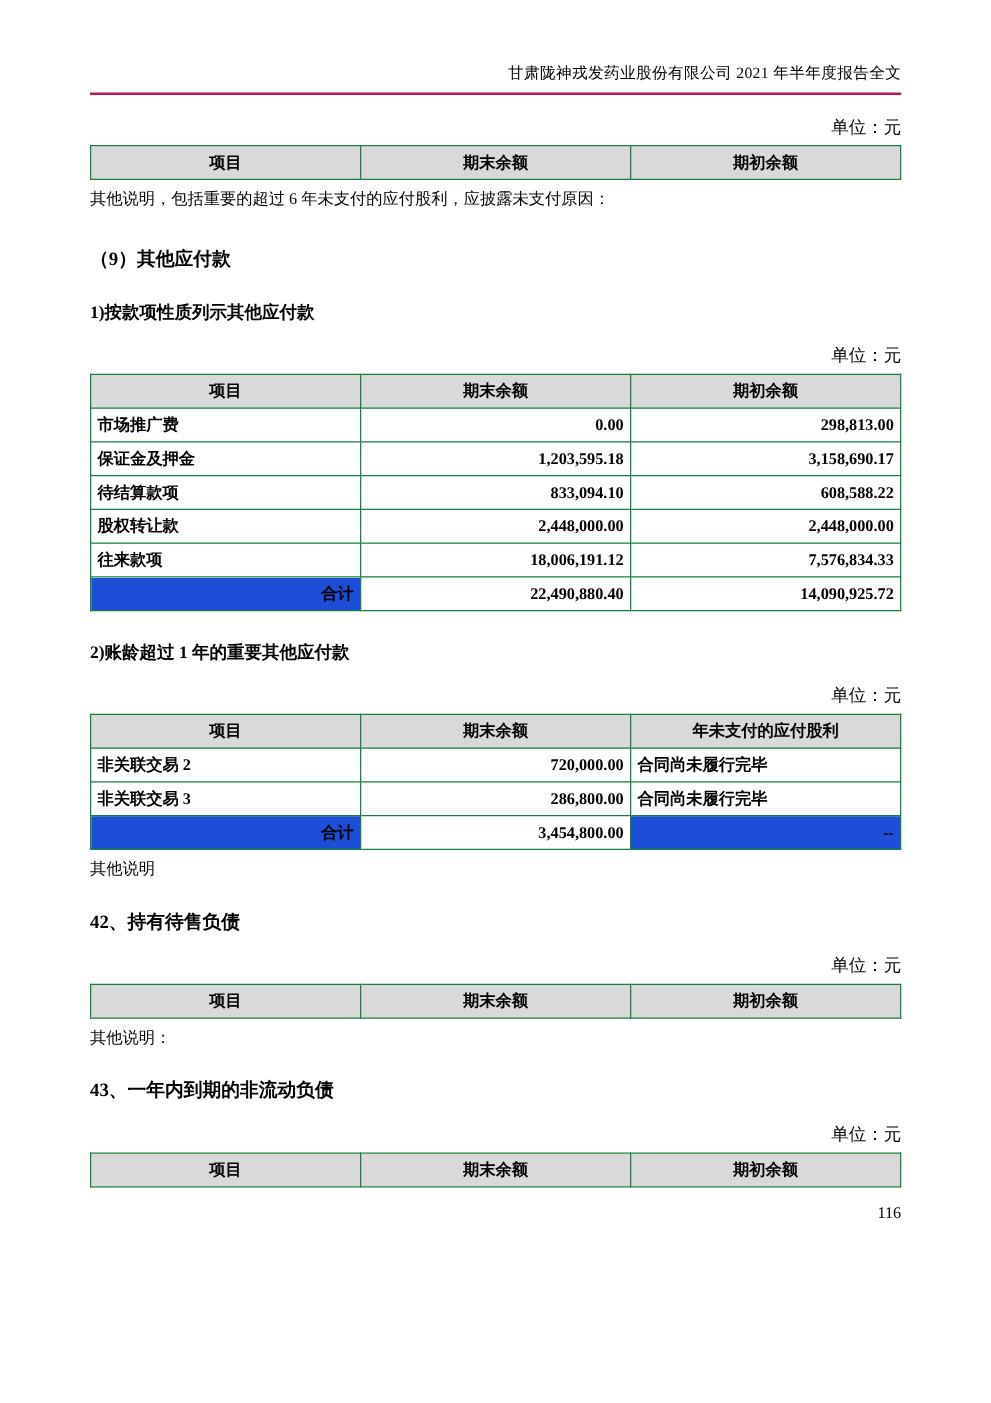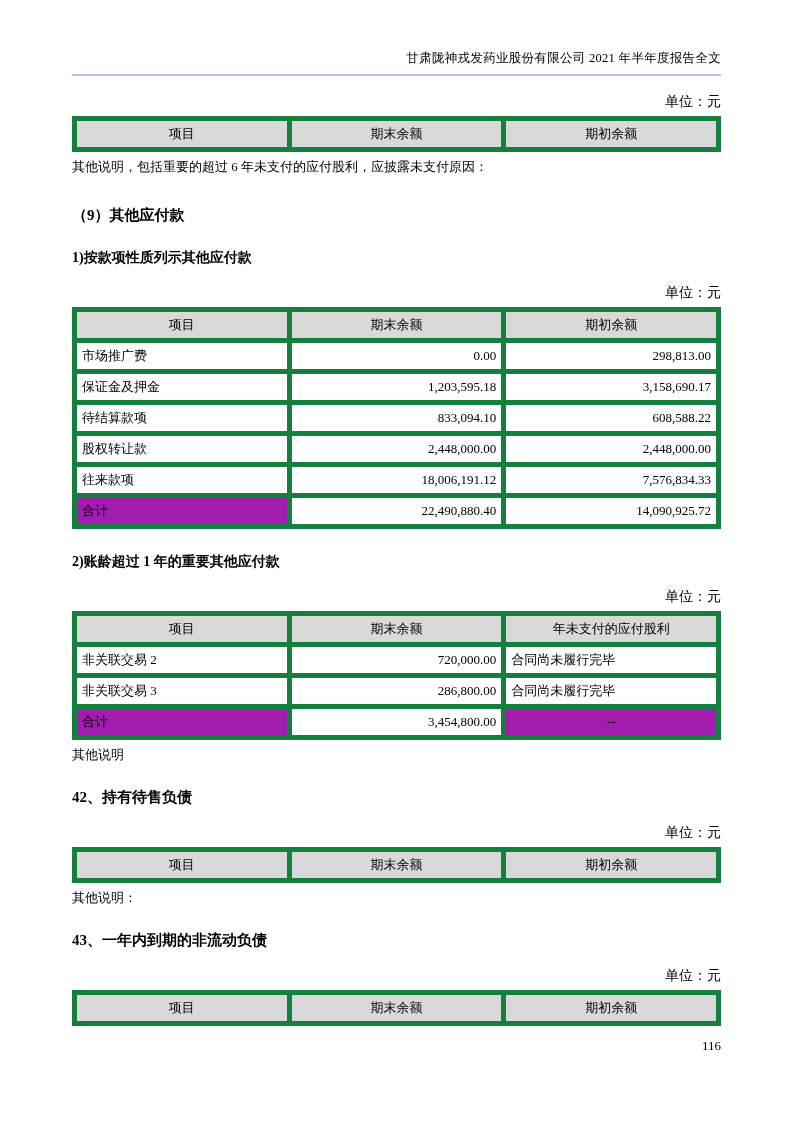--- a/index.html
+++ b/index.html
@@ -18,21 +18,21 @@
   .page {
     box-sizing: border-box;
     padding: 50px 72px 0 72px;
     width: 793px;
   }
   .doc-header {
     text-align: right;
     font-size: 12.5px;
     letter-spacing: 0.3px;
     padding-bottom: 7px;
-    border-bottom: 2px solid #c4b5fd;
+    border-bottom: 2px solid #be185d;
   }
   .h-major {
     font-size: 15px;
     font-weight: bold;
     margin-top: 30px;
   }
   .h-sub {
     font-size: 14px;
     font-weight: bold;
     margin-top: 24px;
@@ -48,36 +48,36 @@
     margin-top: 17px;
     margin-bottom: 5px;
   }
   table.rtable {
     width: 100%;
     border-collapse: collapse;
     table-layout: fixed;
     font-size: 13px;
   }
   table.rtable th, table.rtable td {
-    border: 5px solid #15803d;
+    border: 1px solid #15803d;
     height: 26px;
     padding: 0 5px;
-    font-weight: normal;
+    font-weight: bold;
     overflow: hidden;
     white-space: nowrap;
   }
   table.rtable th {
     background: #d9d9d9;
     text-align: center;
   }
   td.cell-item { text-align: left; }
   td.cell-num  { text-align: right; }
   td.cell-text { text-align: left; }
   td.cell-center { text-align: center; }
-  td.cell-gray { background: #a21caf; }
+  td.cell-gray { background: #1d4ed8; text-align: right; }
   .note {
     font-size: 13px;
     margin-top: 6px;
   }
   .page-number {
     text-align: right;
     font-size: 13px;
     margin-top: 12px;
   }
 </style>

